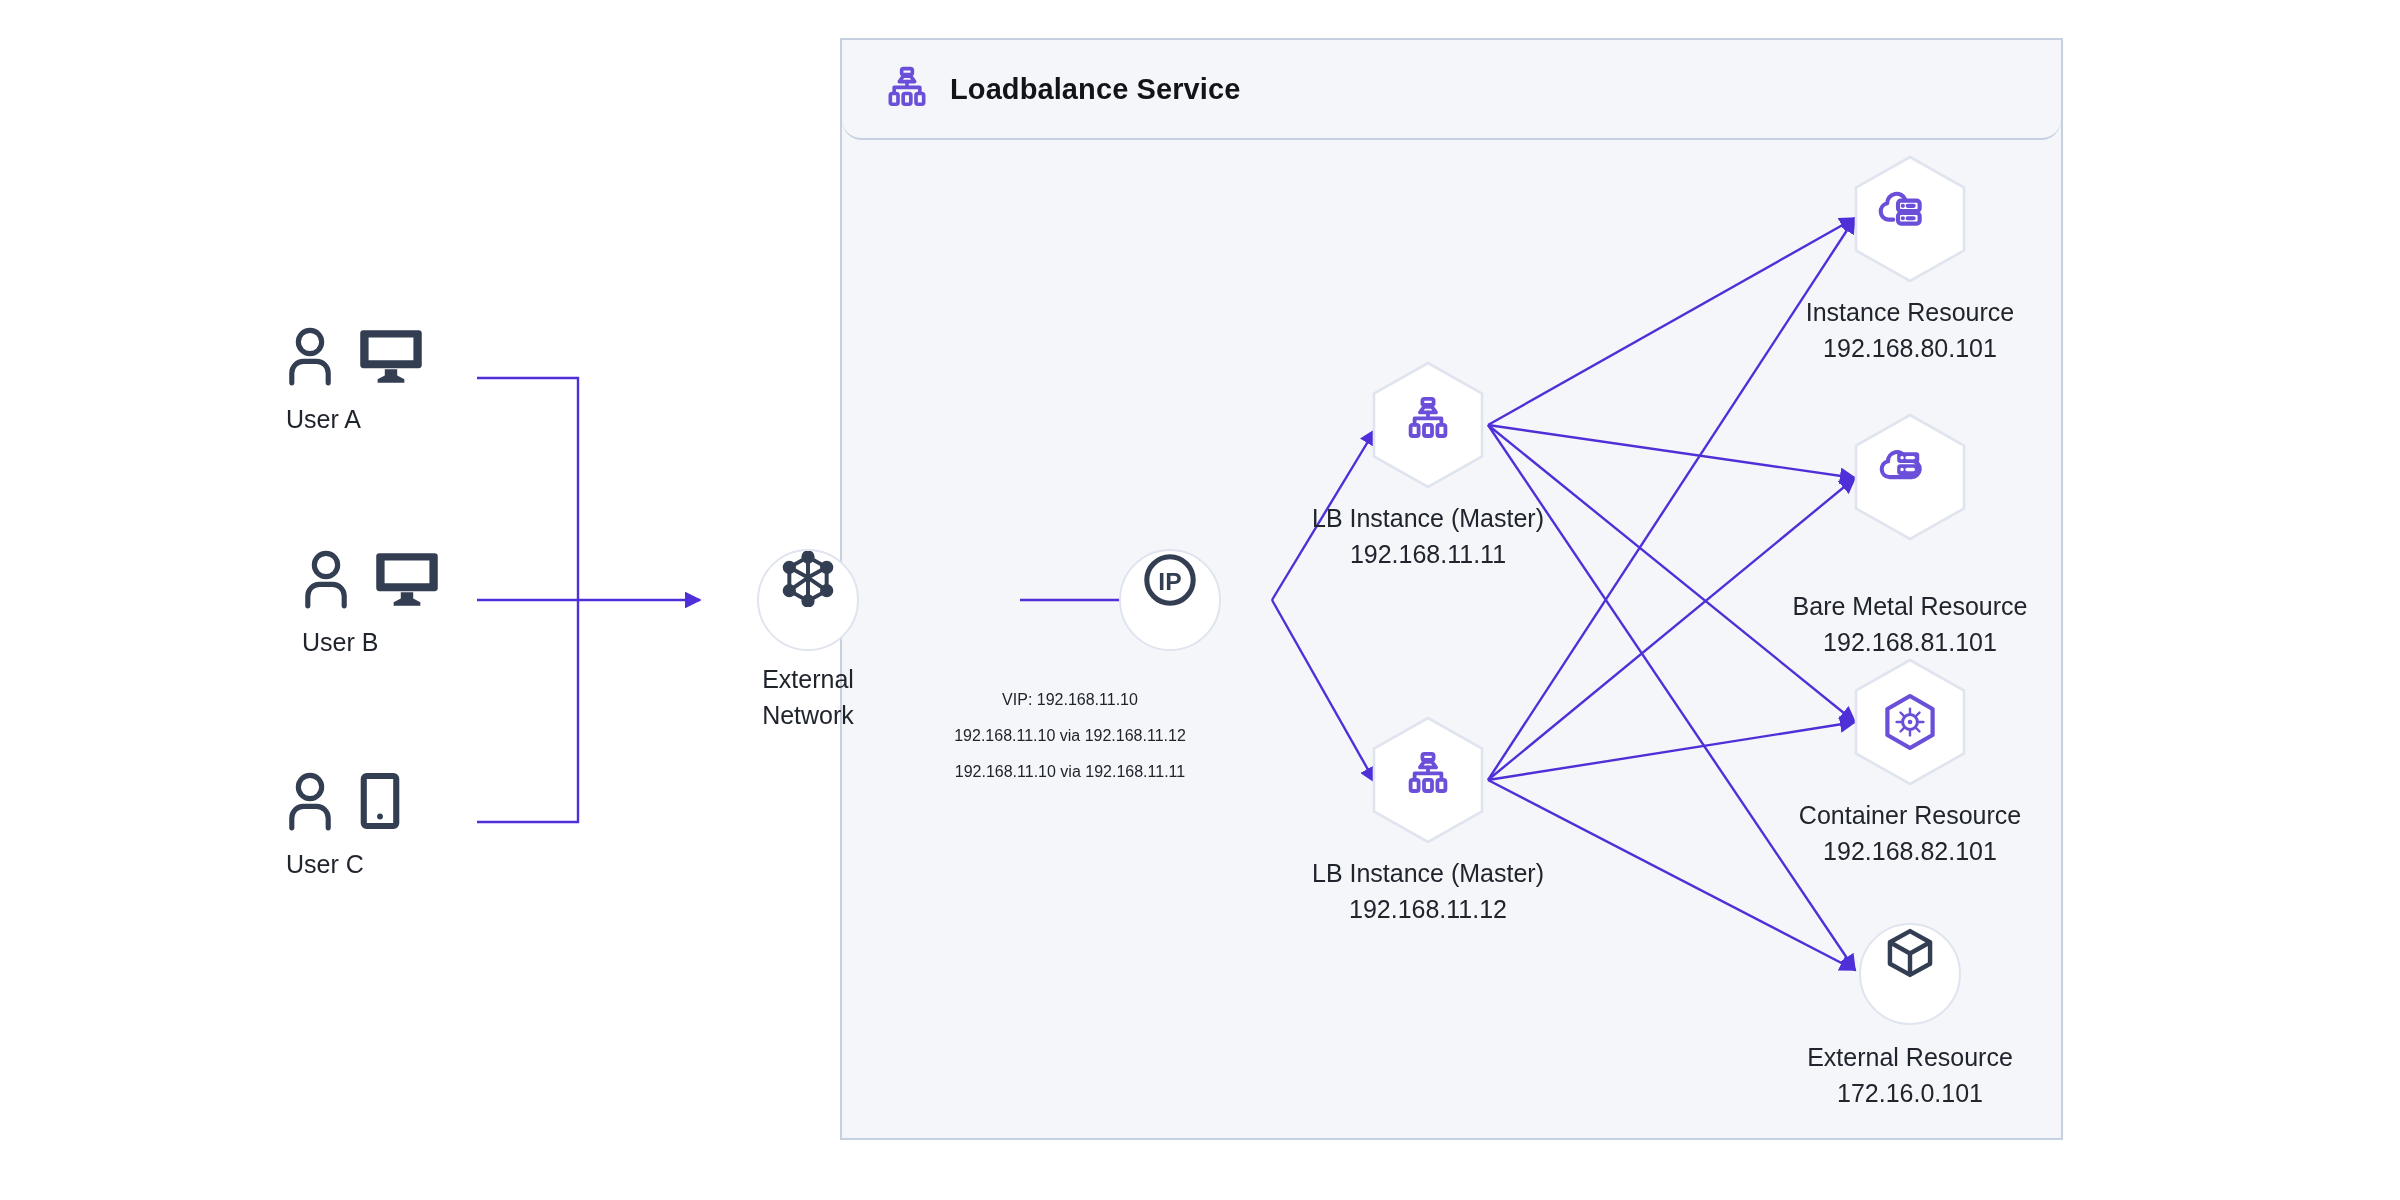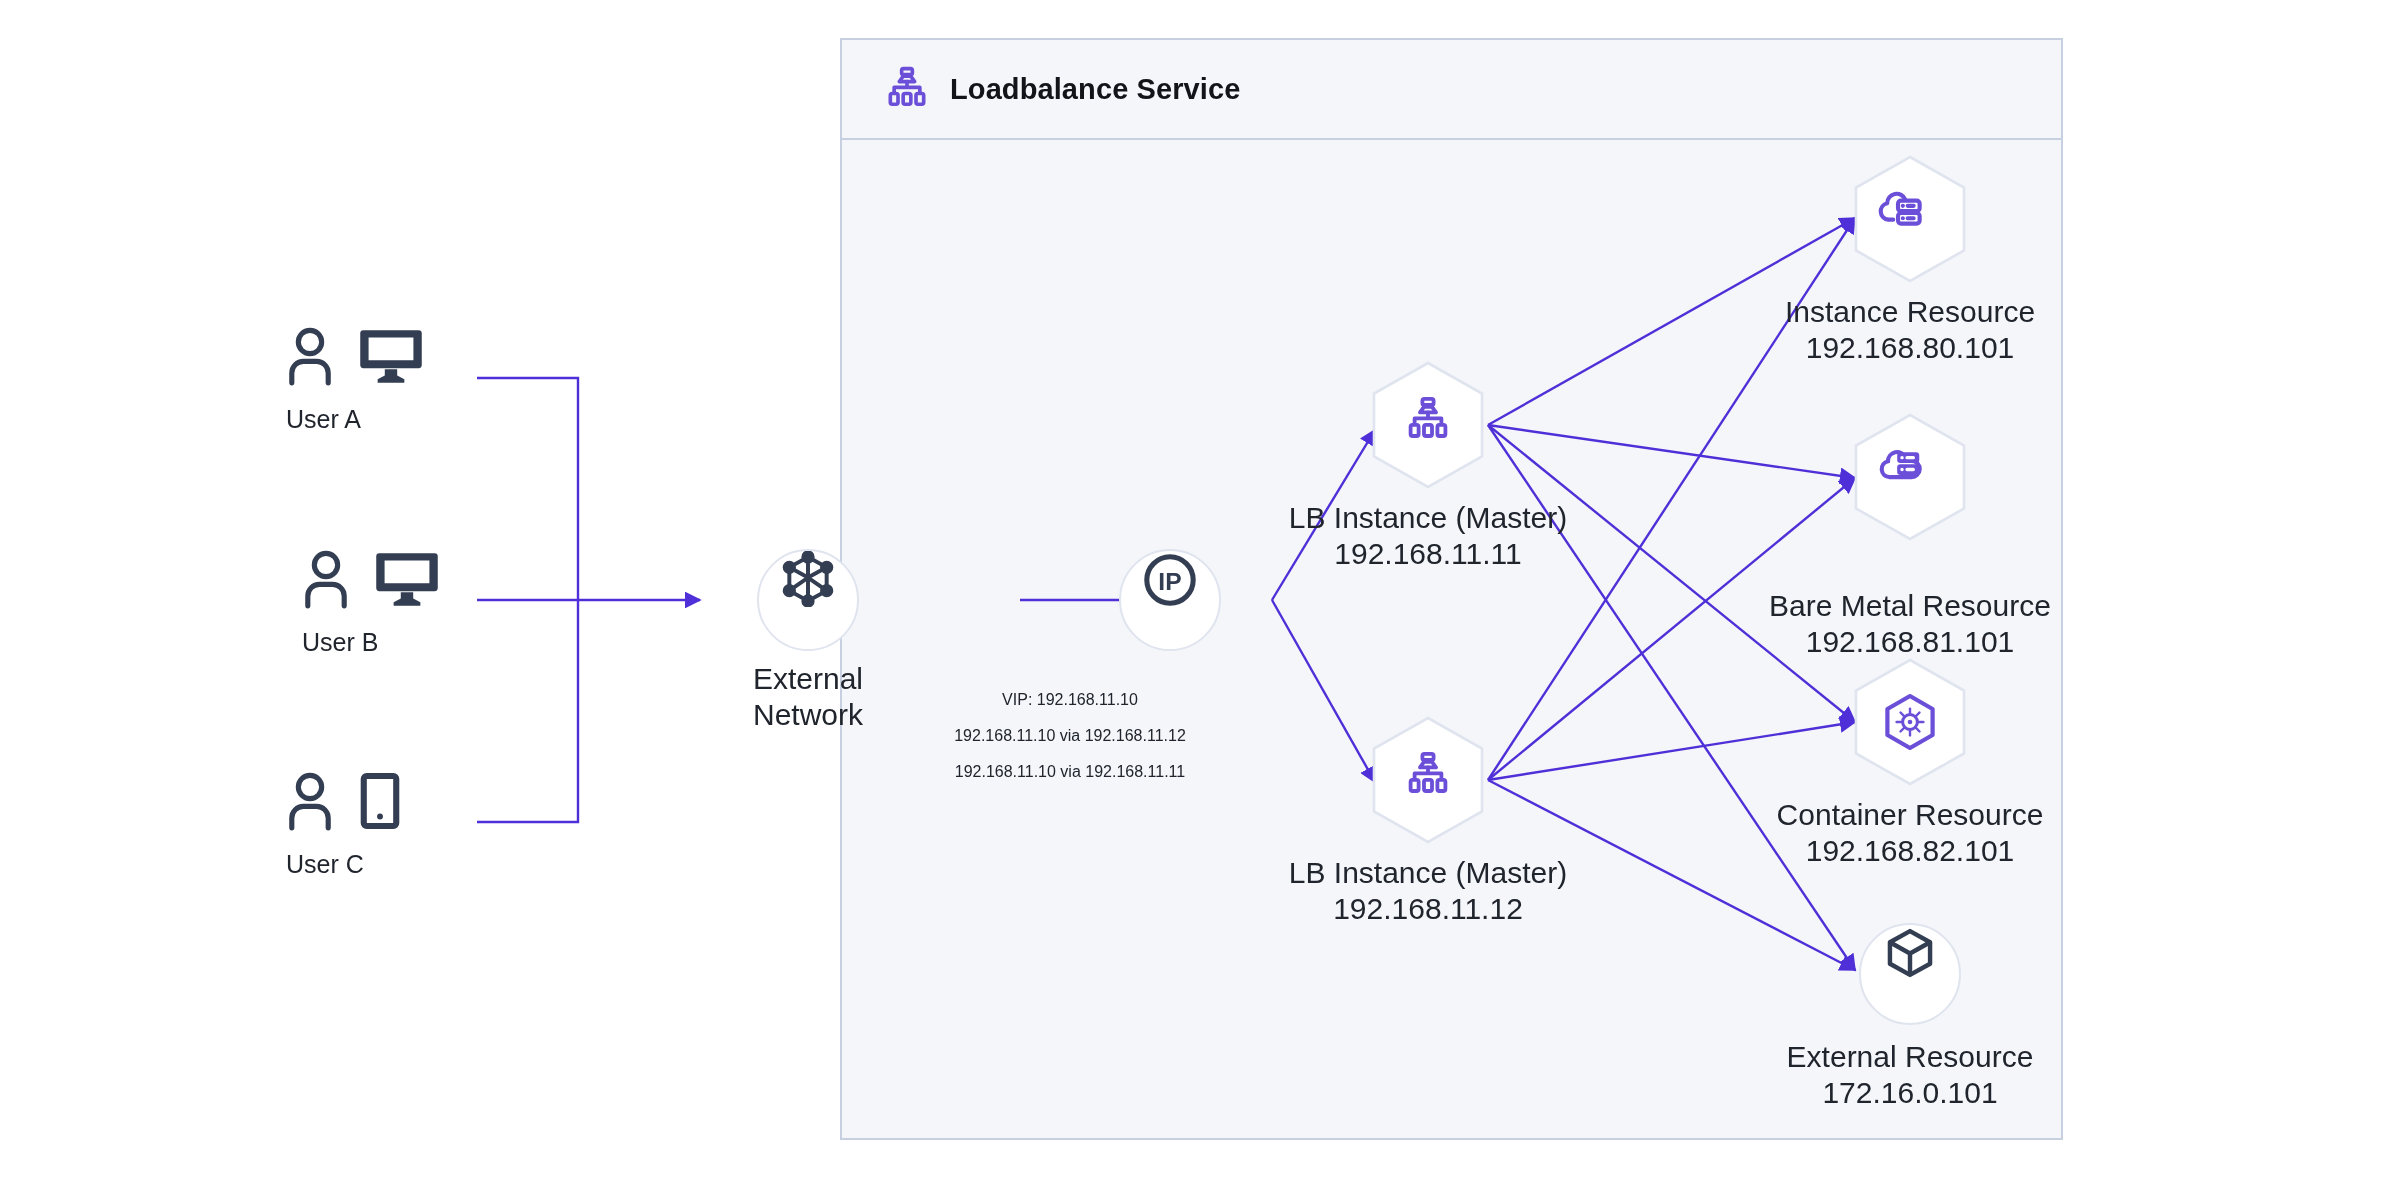--- a/index.html
+++ b/index.html
@@ -24,20 +24,21 @@
     box-sizing: border-box;
   }
   .panel-header {
     position: absolute; left: 0; top: 0;
     width: 100%; height: 100px;
     box-sizing: border-box;
     border-bottom: 2px solid #c6d0e0;
     display: flex; align-items: center;
     padding-left: 42px;
     gap: 20px;
+    border-radius: 20px;
   }
   .panel-title {
     font-size: 29px;
     font-weight: bold;
     color: #12141a;
     letter-spacing: .1px;
     white-space: nowrap;
   }
 
   
@@ -63,21 +64,21 @@
   }
   .hex-shape {
     width: 116px; height: 130px;
   }
   .node .caption {
     position: absolute; left: 50%;
     transform: translateX(-50%);
     text-align: center;
     white-space: nowrap;
     color: #20242c;
-    font-size: 30px;
+    font-size: 25px;
     line-height: 36px;
   }
 
   
   .user-node { position: absolute; }
   .user-row { display: flex; align-items: center; gap: 22px; }
   .user-label {
     margin-top: 14px;
     text-align: left;
     font-size: 25px;

